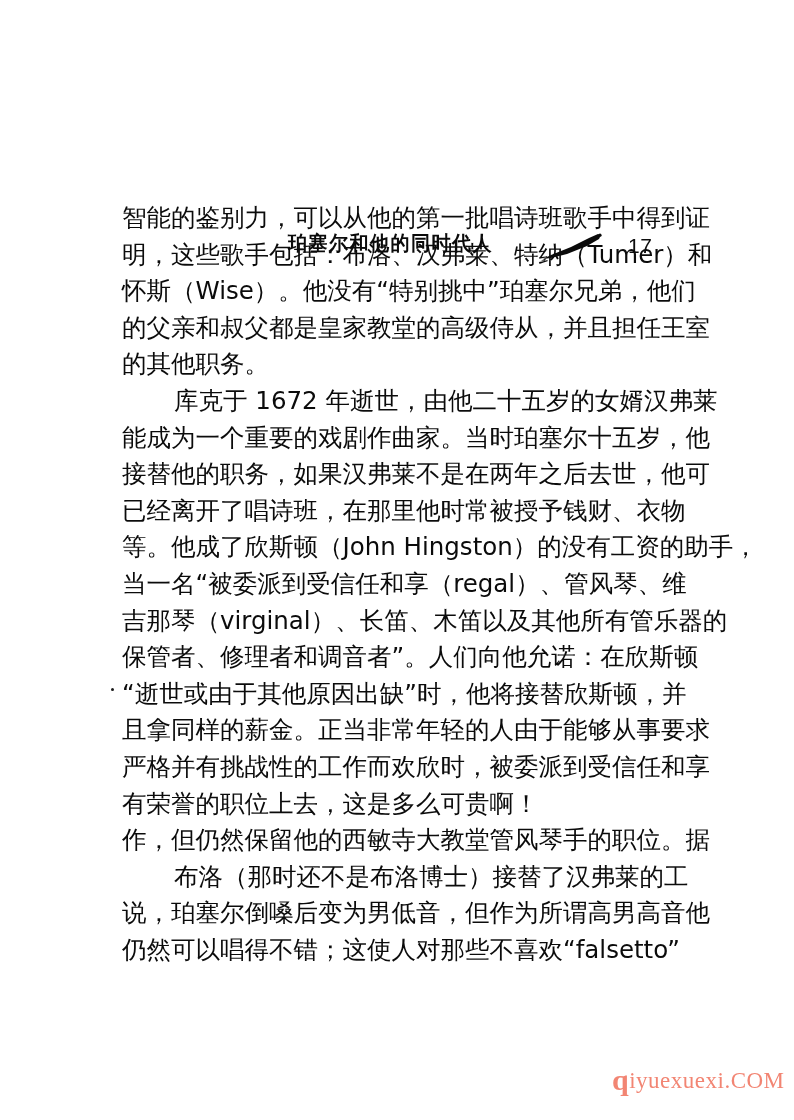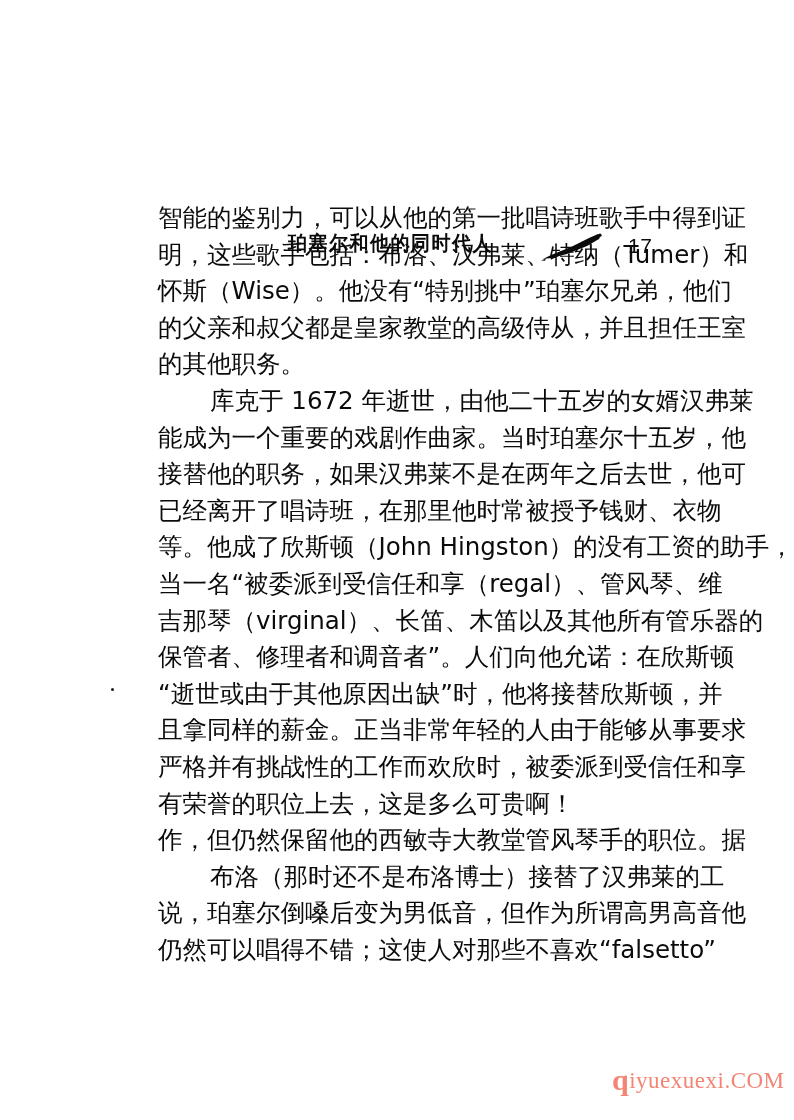--- a/index.html
+++ b/index.html
@@ -72,21 +72,20 @@
   }
   .line {
     height: 36.6px;
     line-height: 36.6px;
     font-family: "DejaVu Sans", sans-serif;
     font-size: 24.5px;
     color: #080808;
     white-space: pre;
     letter-spacing: 0px;
     color: #0b0b0b;
-    margin-left: 36px;
   }
   .line.indent {
     text-indent: 52px;
   }
 
   
   .speck {
     position: absolute;
     left: 111px;
     top: 688px;

